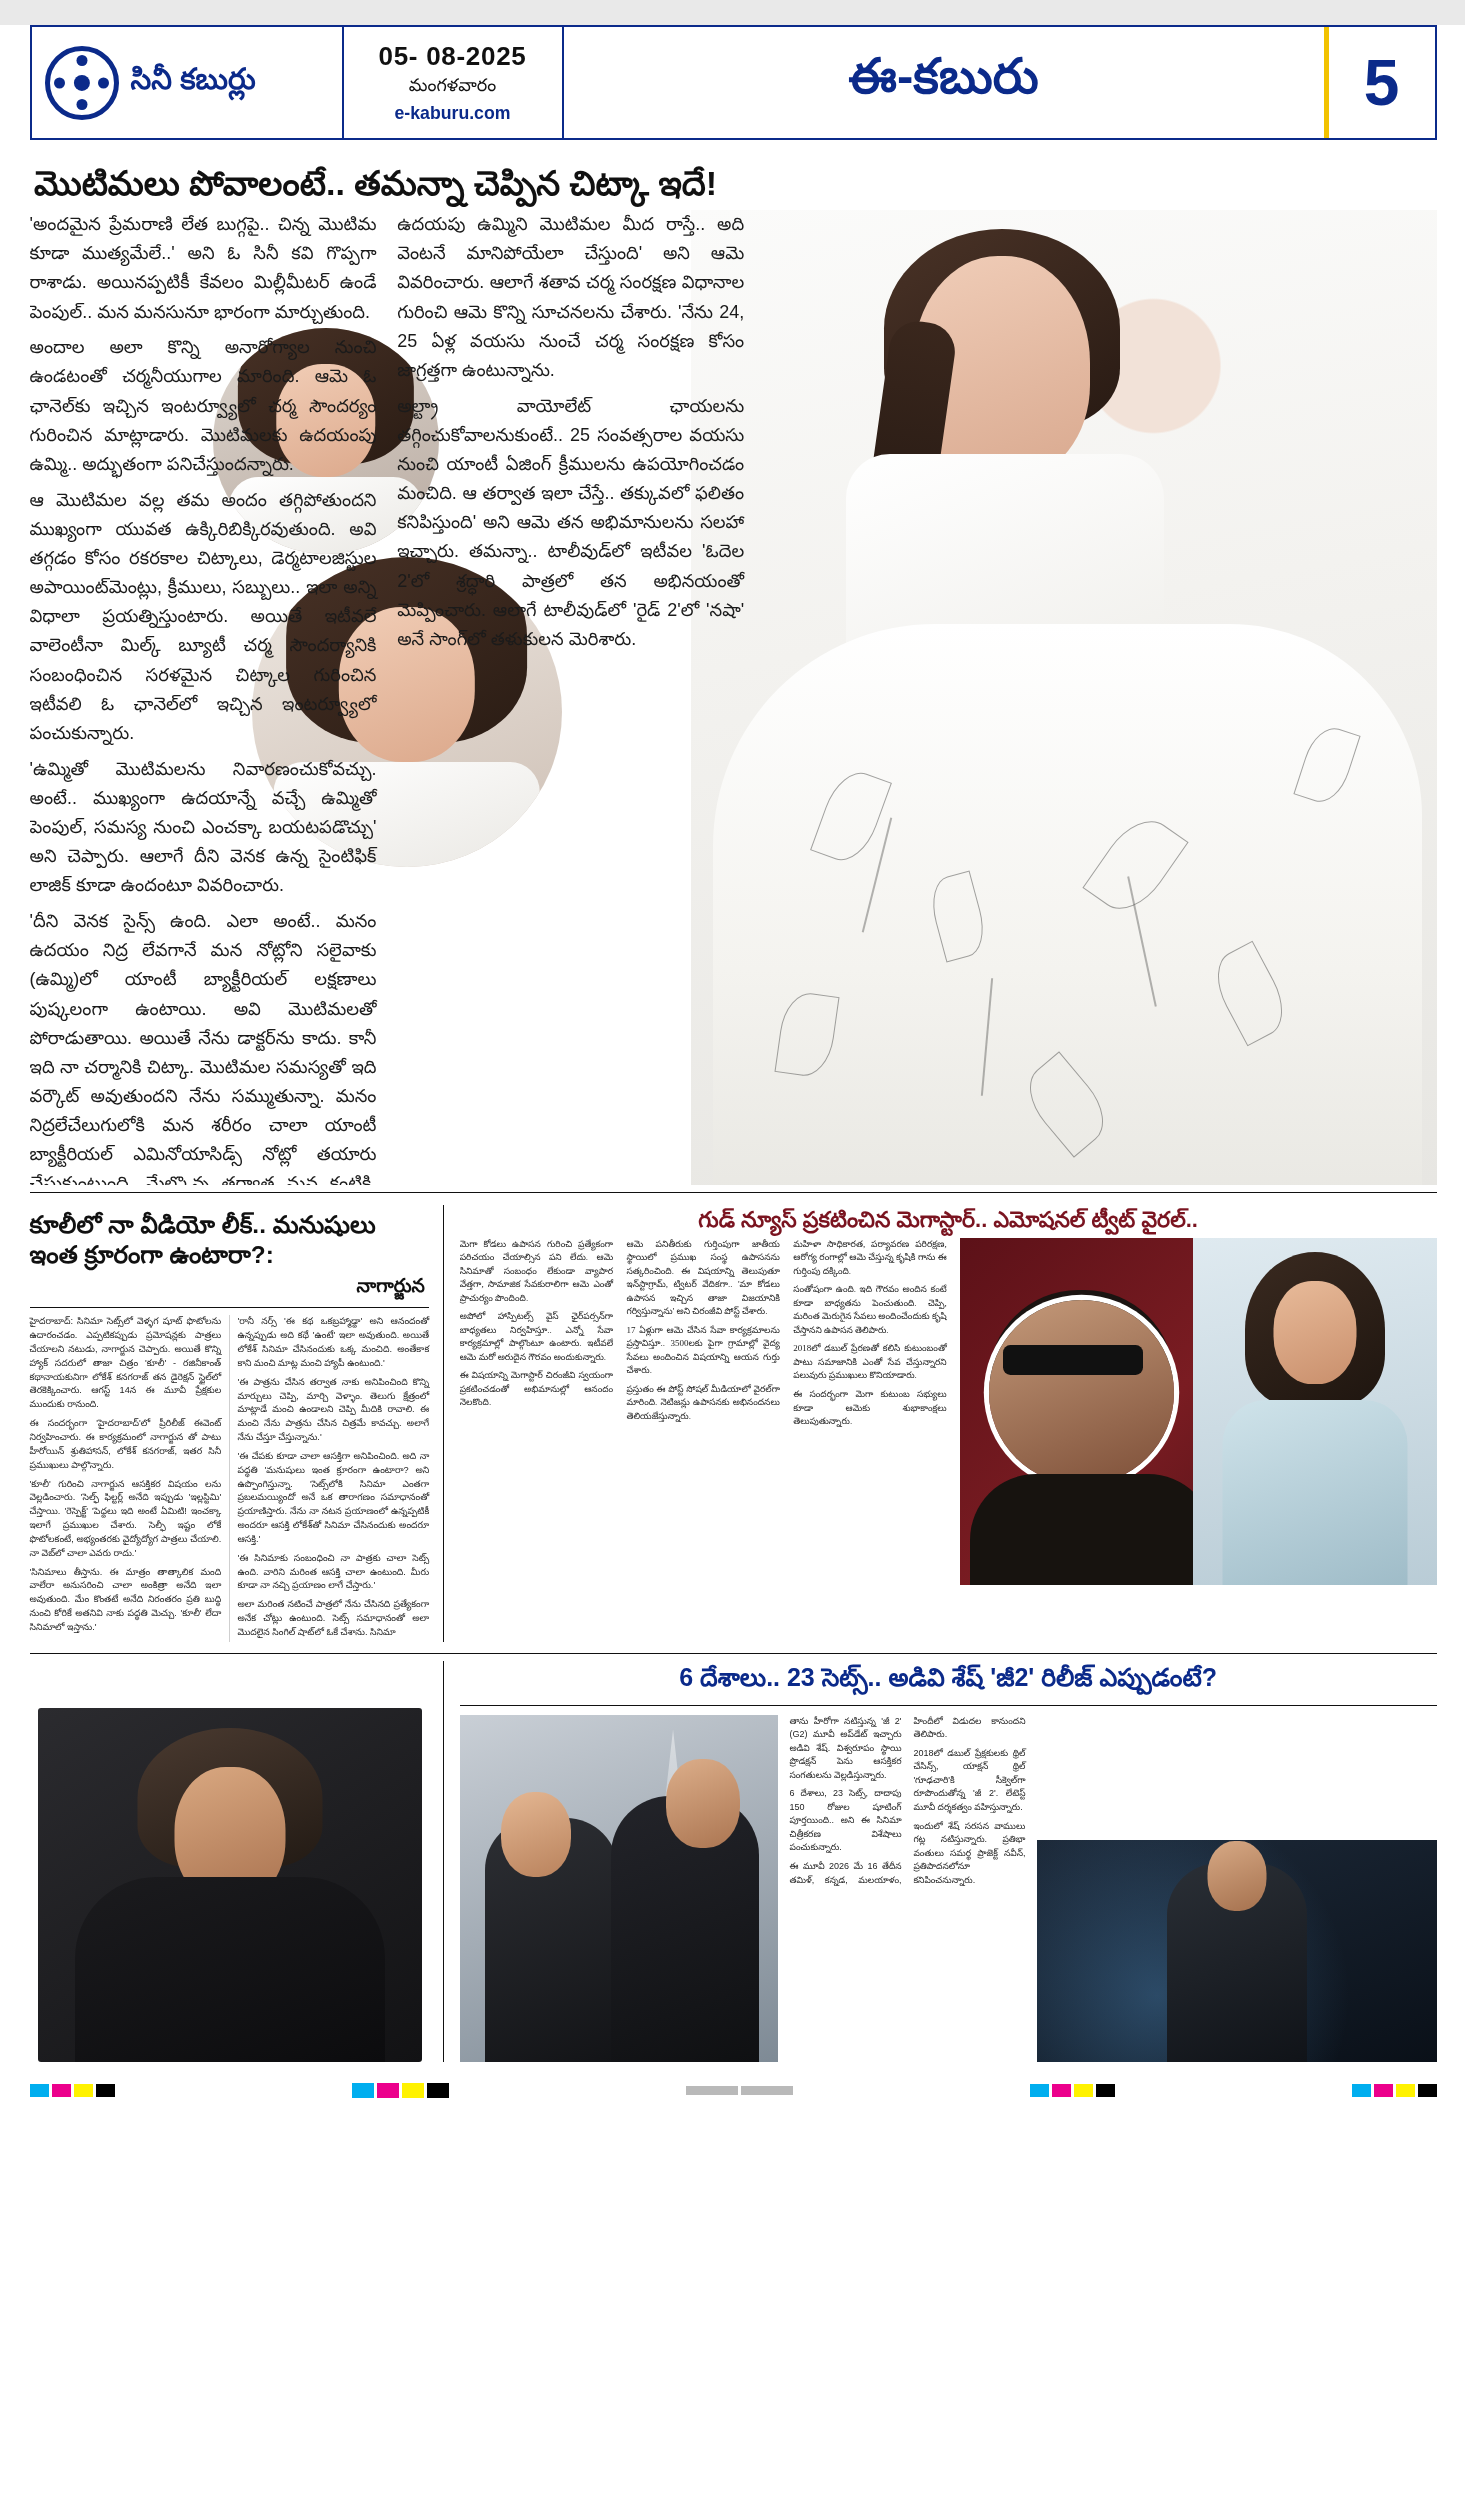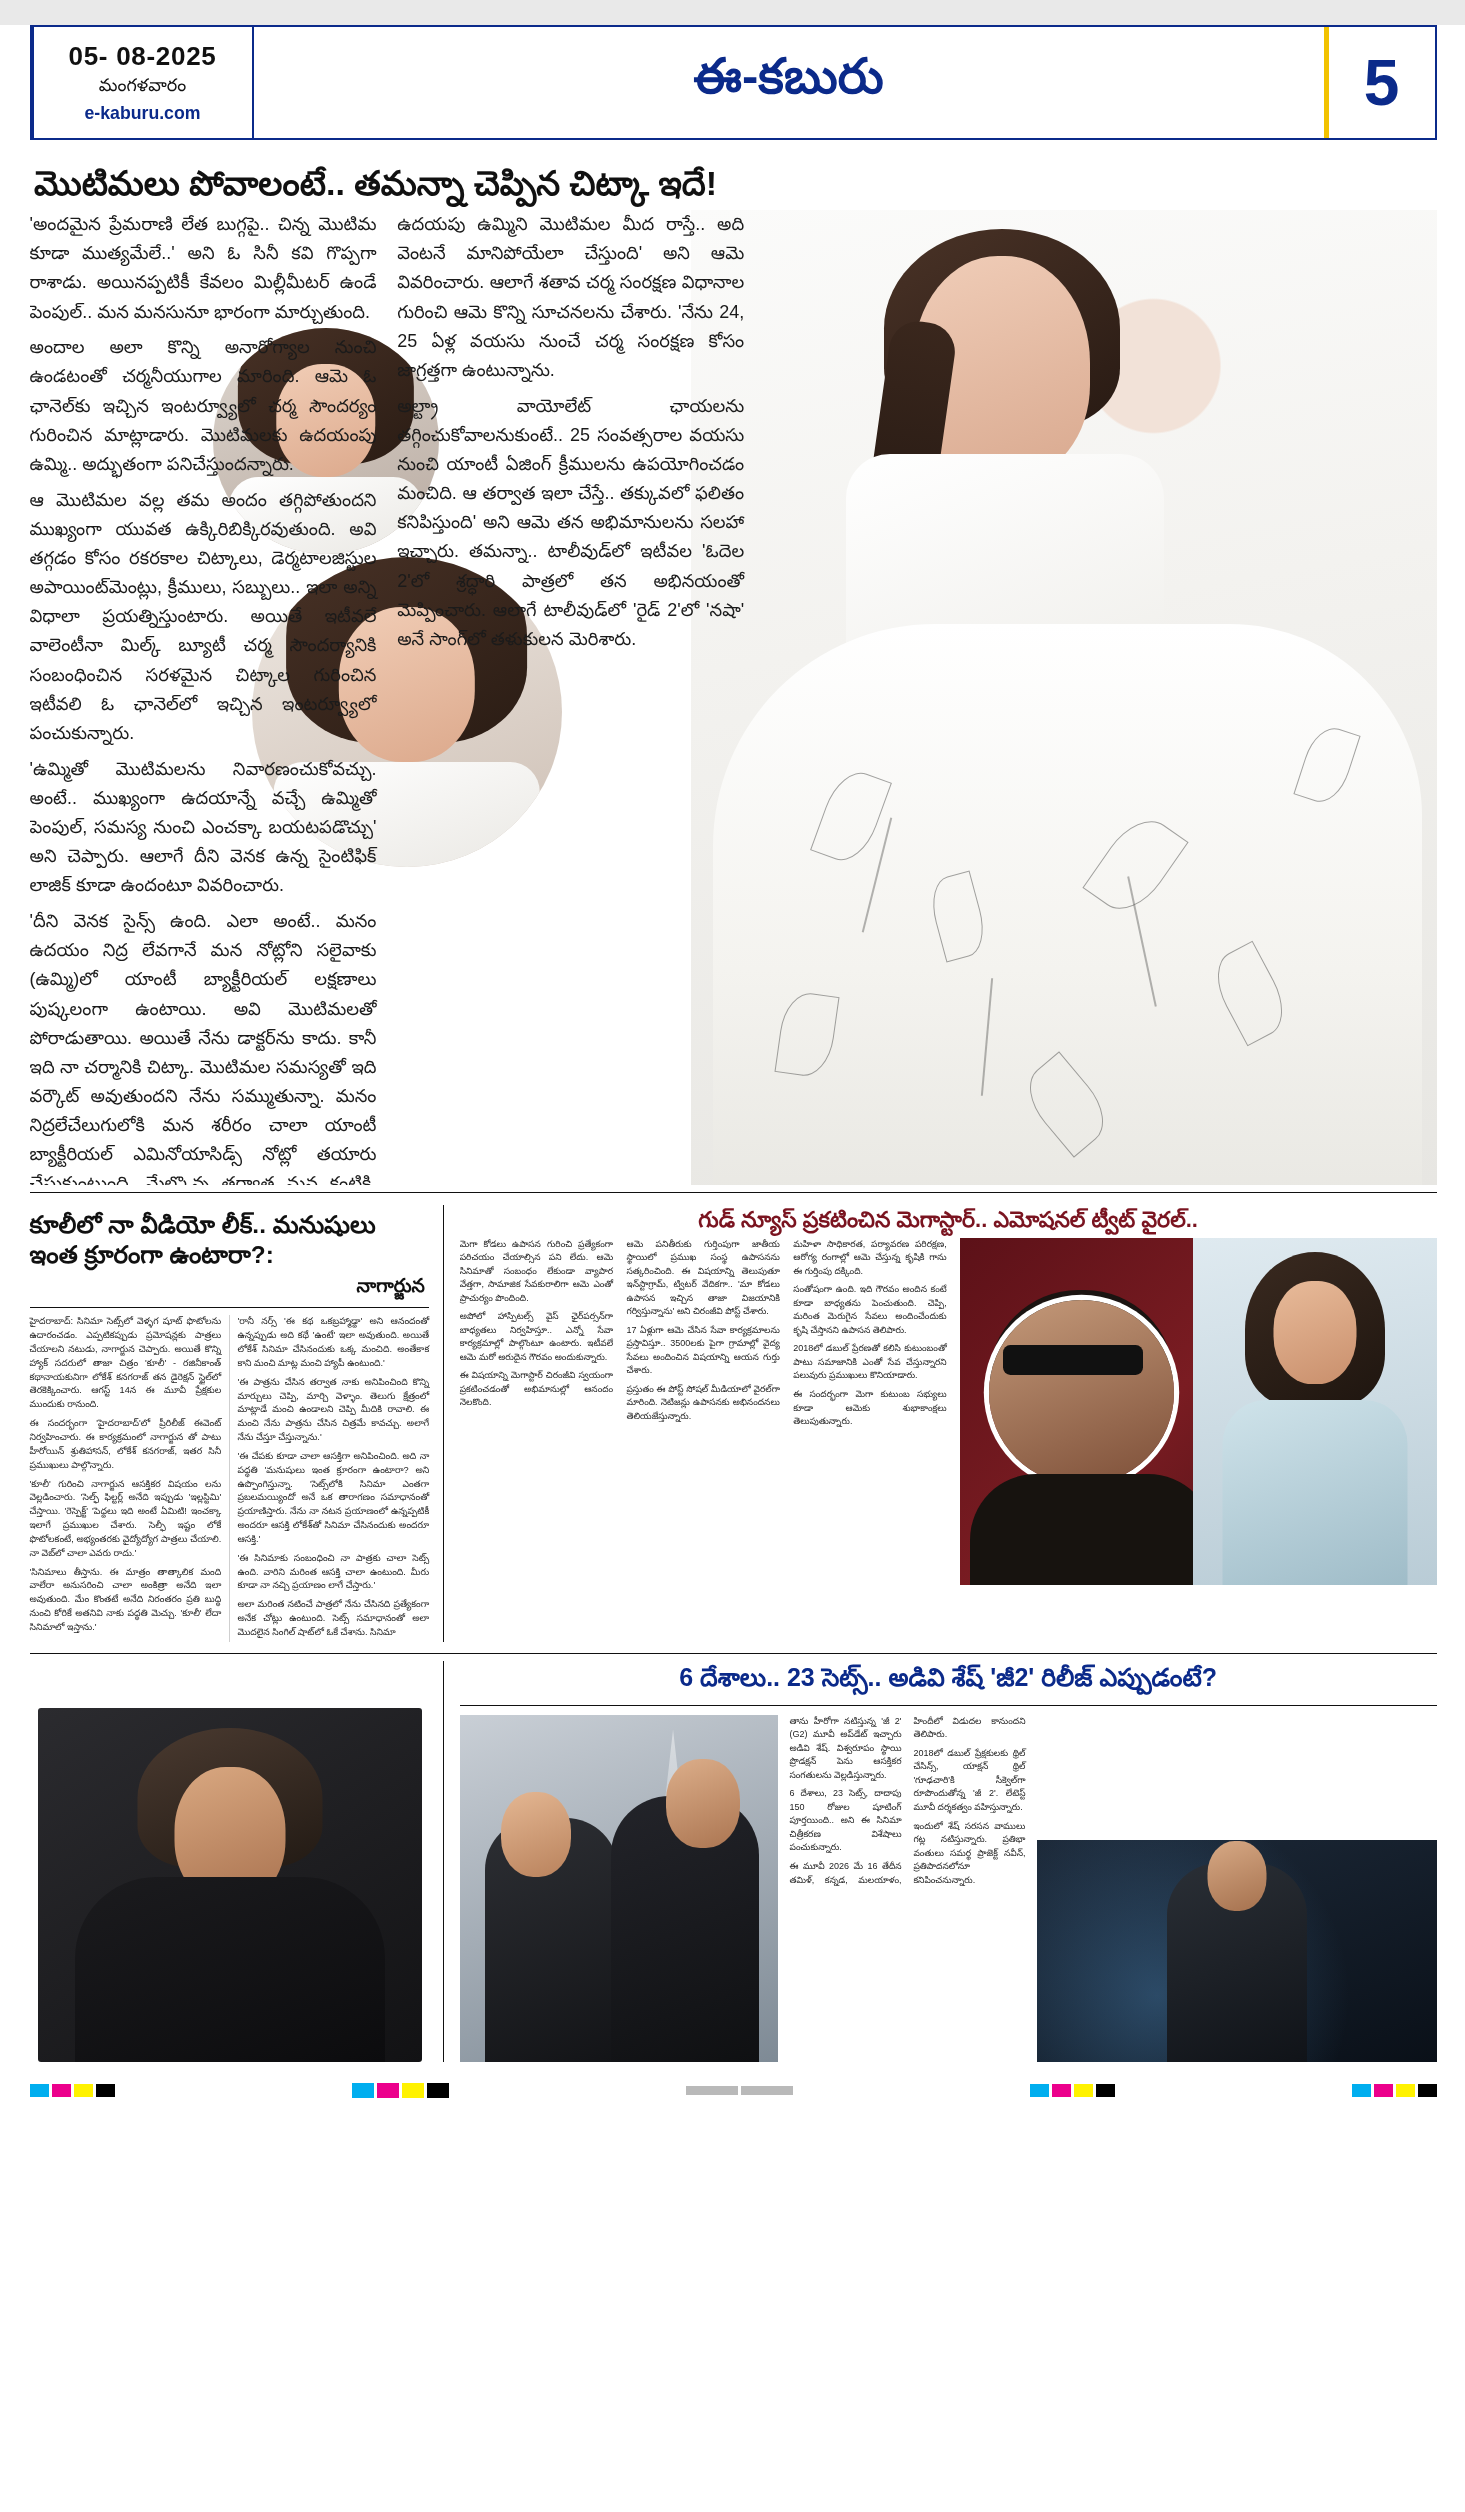--- a/index.html
+++ b/index.html
@@ -212,21 +212,21 @@
     margin-bottom:8.9px;
   }
   .mr-body{
     display:flex;gap:13.3px;
   }
   .mr-textcols{
     width:487px;
     column-count:3;column-gap:13.3px;
     font-size:9px;line-height:1.5;text-align:justify;color:#1d1d1d;
   }
-  .mr-textcols p{margin:0 0 5.2px 0;}
+  .mr-textcols p{margin:0 0 5.2px 0;font-family:Liberation Serif, serif;}
   .mr-photo{
     flex:1;height:347px;
     background:linear-gradient(135deg,#5c1118 0%, #7a1c22 45%, #3b0d11 100%);
     position:relative;overflow:hidden;
   }
   .mr-photo .manface{
     position:absolute;left:6%;top:18%;width:185px;height:185px;border-radius:50%;
     background:linear-gradient(160deg,#caa храм,#8a5a41);
     background:linear-gradient(160deg,#c59a7a,#7d4f38);
     box-shadow:0 0 0 5.2px #ffffff;
@@ -311,20 +311,29 @@
   .greybar{display:flex;gap:3px;}
   .greybar i{width:52px;height:8.9px;background:#b9b9b9;display:block;}
 
 </style>
 </head>
 <body>
 
 <div class="page">
 
   <div class="masthead">
+    <div class="mh-logo">
+      <div class="reel">
+          <i></i>
+          <i></i>
+          <i></i>
+          <i></i>
+        </div>
+      <div class="mh-logo-text">సినీ కబుర్లు</div>
+    </div>
     <div class="mh-date">
       <div class="d1">05- 08-2025</div>
       <div class="d2">మంగళవారం</div>
       <div class="d3">e-kaburu.com</div>
     </div>
     <div class="mh-title">
       <span>ఈ-కబురు</span>
     </div>
     <div class="mh-page">
       <span>5</span>

